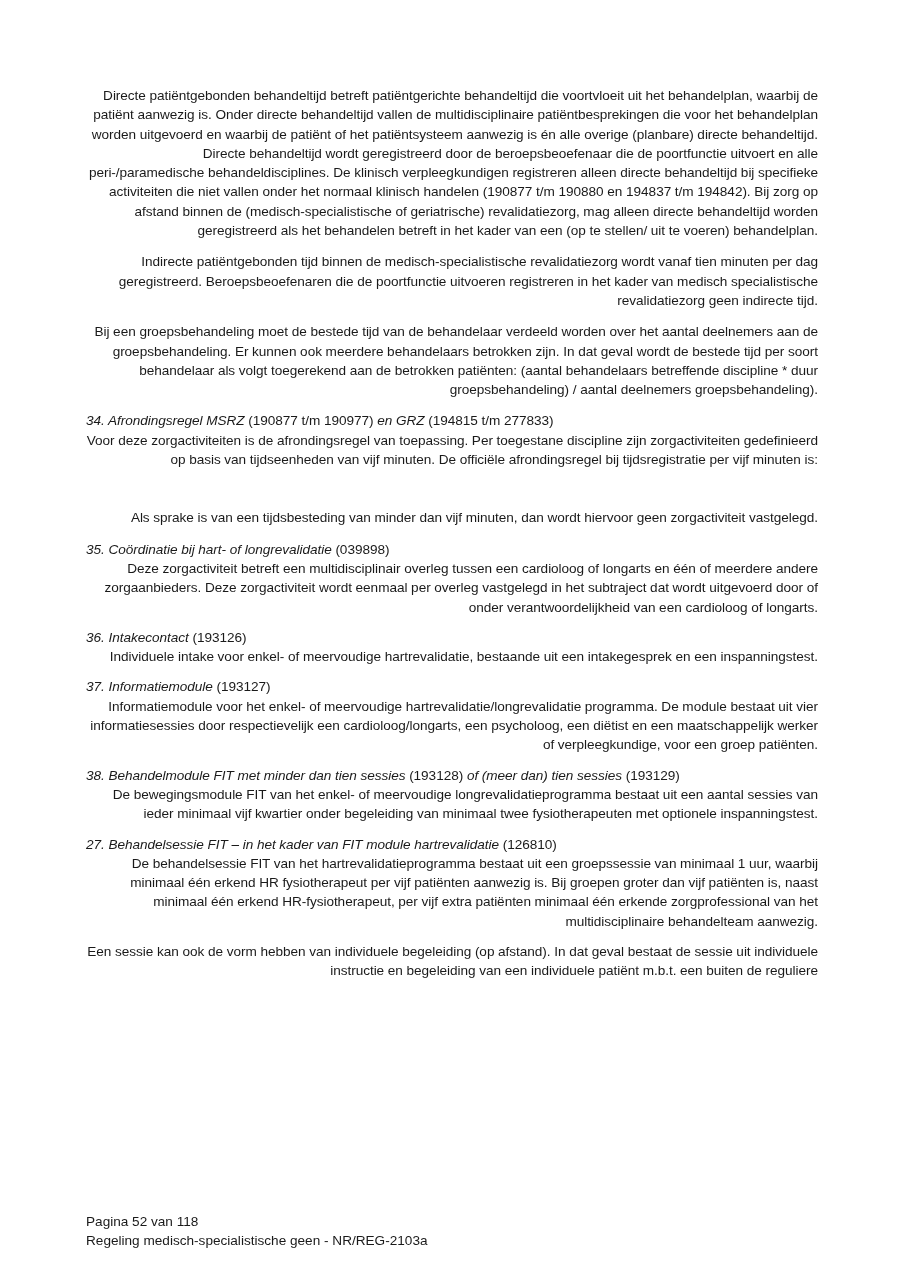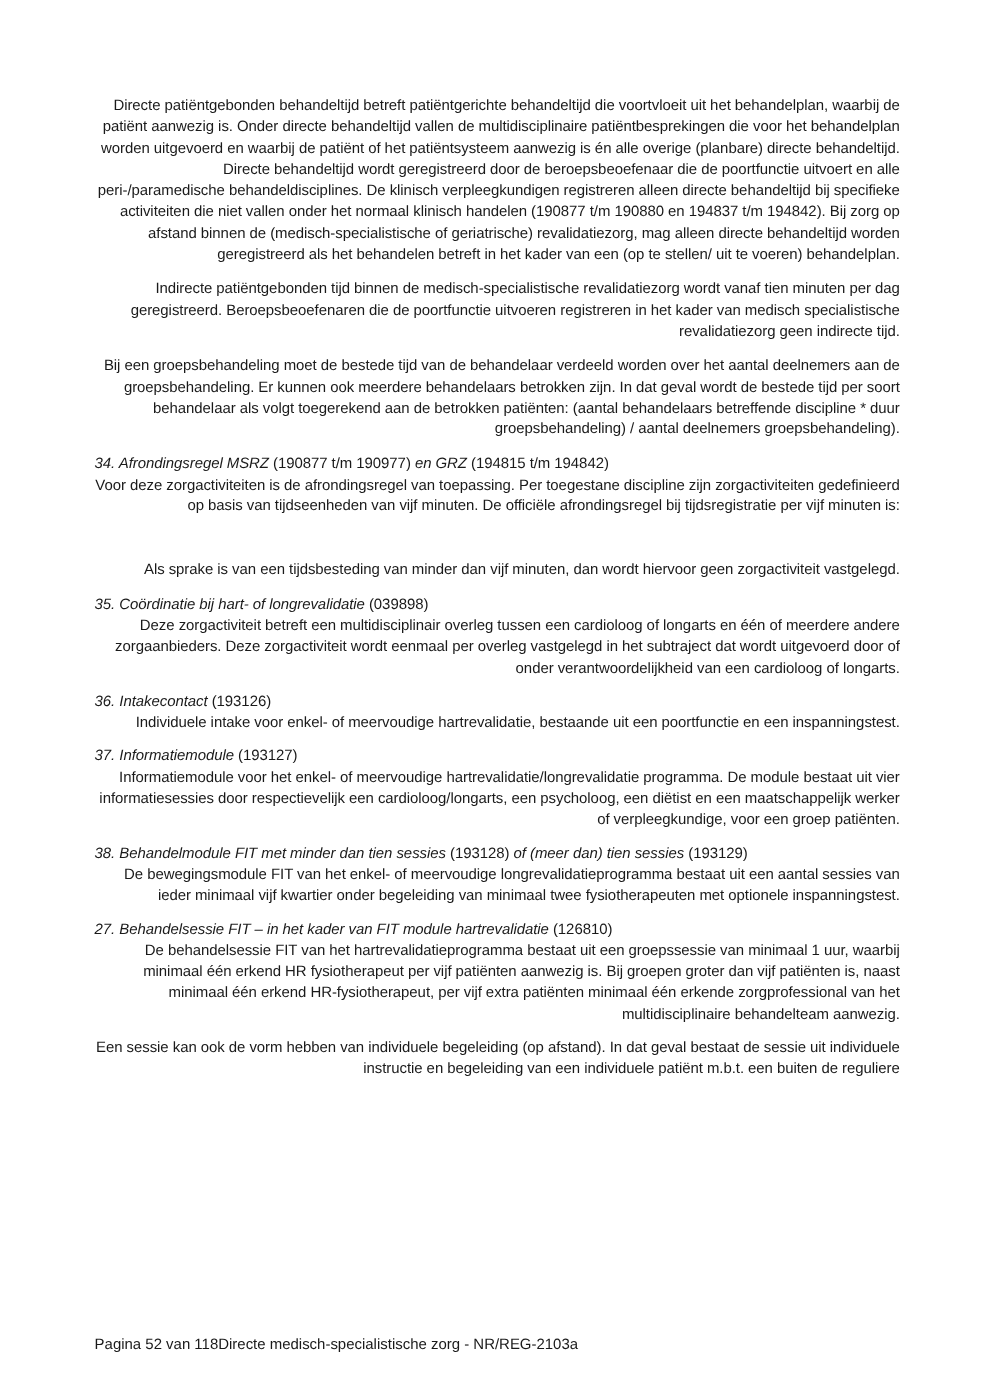--- a/index.html
+++ b/index.html
@@ -48,53 +48,54 @@
     top: 0;
     font-size: 12px;
   }
   .gap-before { margin-top: 39px; }
   .footer {
     position: absolute;
     left: 86px;
     top: 1212px;
     width: 732px;
     display: flex;
-    justify-content: flex-start;
+    justify-content: space-between;
     font-size: 13.6px;
     line-height: 19.3px;
+    flex-direction: column;
   }
 </style>
 </head>
 <body>
 
 <div class="page">
   <main class="content">
 
     <p class="para">Directe patiëntgebonden behandeltijd betreft patiëntgerichte behandeltijd die voortvloeit uit het behandelplan, waarbij de patiënt aanwezig is. Onder directe behandeltijd vallen de multidisciplinaire patiëntbesprekingen die voor het behandelplan worden uitgevoerd en waarbij de patiënt of het patiëntsysteem aanwezig is én alle overige (planbare) directe behandeltijd. Directe behandeltijd wordt geregistreerd door de beroepsbeoefenaar die de poortfunctie uitvoert en alle peri-/paramedische behandeldisciplines. De klinisch verpleegkundigen registreren alleen directe behandeltijd bij specifieke activiteiten die niet vallen onder het normaal klinisch handelen (190877 t/m 190880 en 194837 t/m 194842). Bij zorg op afstand binnen de (medisch-specialistische of geriatrische) revalidatiezorg, mag alleen directe behandeltijd worden geregistreerd als het behandelen betreft in het kader van een (op te stellen/ uit te voeren) behandelplan.</p>
 
     <p class="para">Indirecte patiëntgebonden tijd binnen de medisch-specialistische revalidatiezorg wordt vanaf tien minuten per dag geregistreerd. Beroepsbeoefenaren die de poortfunctie uitvoeren registreren in het kader van medisch specialistische revalidatiezorg geen indirecte tijd.</p>
 
     <p class="para">Bij een groepsbehandeling moet de bestede tijd van de behandelaar verdeeld worden over het aantal deelnemers aan de groepsbehandeling. Er kunnen ook meerdere behandelaars betrokken zijn. In dat geval wordt de bestede tijd per soort behandelaar als volgt toegerekend aan de betrokken patiënten: (aantal behandelaars betreffende discipline * duur groepsbehandeling) / aantal deelnemers groepsbehandeling).</p>
 
     <section class="section">
-      <h3 class="heading"><span class="it">34. Afrondingsregel MSRZ </span><span>(190877 t/m 190977) </span><span class="it">en GRZ </span><span>(194815 t/m 194842)</span></h3>
+      <h3 class="heading"><span class="it">34. Afrondingsregel MSRZ </span><span>(190877 t/m 190977) </span><span class="it">en GRZ </span><span>(194815 t/m 277833)</span></h3>
       <p class="para flush">Voor deze zorgactiviteiten is de afrondingsregel van toepassing. Per toegestane discipline zijn zorgactiviteiten gedefinieerd op basis van tijdseenheden van vijf minuten. De officiële afrondingsregel bij tijdsregistratie per vijf minuten is:</p>
     </section>
 
 
     <p class="para gap-before">Als sprake is van een tijdsbesteding van minder dan vijf minuten, dan wordt hiervoor geen zorgactiviteit vastgelegd.</p>
 
     <section class="section">
       <h3 class="heading"><span class="it">35. Coördinatie bij hart- of longrevalidatie </span><span>(039898)</span><span class="it"></span><span></span></h3>
       <p class="para flush">Deze zorgactiviteit betreft een multidisciplinair overleg tussen een cardioloog of longarts en één of meerdere andere zorgaanbieders. Deze zorgactiviteit wordt eenmaal per overleg vastgelegd in het subtraject dat wordt uitgevoerd door of onder verantwoordelijkheid van een cardioloog of longarts.</p>
     </section>
 
     <section class="section">
       <h3 class="heading"><span class="it">36. Intakecontact </span><span>(193126)</span><span class="it"></span><span></span></h3>
-      <p class="para flush">Individuele intake voor enkel- of meervoudige hartrevalidatie, bestaande uit een poortfunctie en een inspanningstest.</p>
+      <p class="para flush">Individuele intake voor enkel- of meervoudige hartrevalidatie, bestaande uit een intakegesprek en een inspanningstest.</p>
     </section>
 
     <section class="section">
       <h3 class="heading"><span class="it">37. Informatiemodule </span><span>(193127)</span><span class="it"></span><span></span></h3>
       <p class="para flush">Informatiemodule voor het enkel- of meervoudige hartrevalidatie/longrevalidatie programma. De module bestaat uit vier informatiesessies door respectievelijk een cardioloog/longarts, een psycholoog, een diëtist en een maatschappelijk werker of verpleegkundige, voor een groep patiënten.</p>
     </section>
 
     <section class="section">
       <h3 class="heading"><span class="it">38. Behandelmodule FIT met minder dan tien sessies </span><span>(193128) </span><span class="it">of (meer dan) tien sessies </span><span>(193129)</span></h3>
       <p class="para flush">De bewegingsmodule FIT van het enkel- of meervoudige longrevalidatieprogramma bestaat uit een aantal sessies van ieder minimaal vijf kwartier onder begeleiding van minimaal twee fysiotherapeuten met optionele inspanningstest.</p>
@@ -104,15 +105,15 @@
       <h3 class="heading"><span class="it">27. Behandelsessie FIT – in het kader van FIT module hartrevalidatie </span><span>(126810)</span><span class="it"></span><span></span></h3>
       <p class="para flush">De behandelsessie FIT van het hartrevalidatieprogramma bestaat uit een groepssessie van minimaal 1 uur, waarbij minimaal één erkend HR fysiotherapeut per vijf patiënten aanwezig is. Bij groepen groter dan vijf patiënten is, naast minimaal één erkend HR-fysiotherapeut, per vijf extra patiënten minimaal één erkende zorgprofessional van het multidisciplinaire behandelteam aanwezig.</p>
     </section>
 
     <p class="para">Een sessie kan ook de vorm hebben van individuele begeleiding (op afstand). In dat geval bestaat de sessie uit individuele instructie en begeleiding van een individuele patiënt m.b.t. een buiten de reguliere</p>
 
   </main>
 
   <footer class="footer">
     <span class="footer-left">Pagina 52 van 118</span>
-    <span class="footer-right">Directe medisch-specialistische zorg - NR/REG-2103a</span>
+    <span class="footer-right">Regeling medisch-specialistische geen - NR/REG-2103a</span>
   </footer>
 </div>
 
 </body></html>

